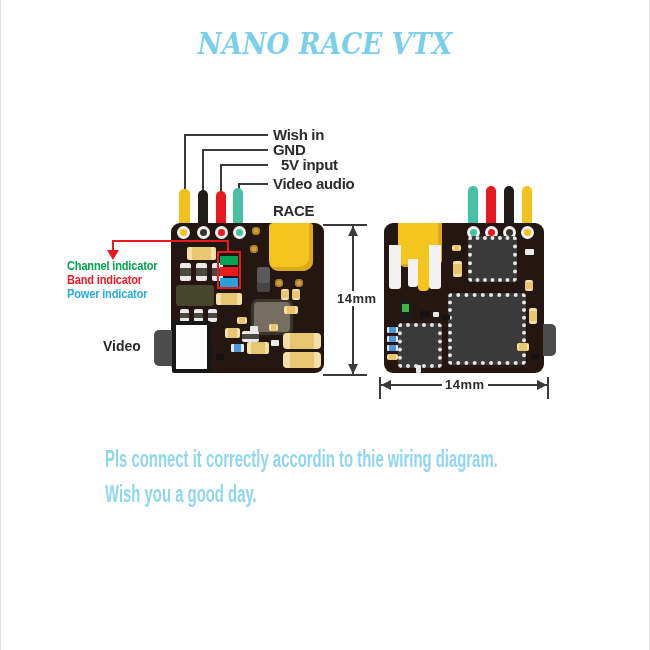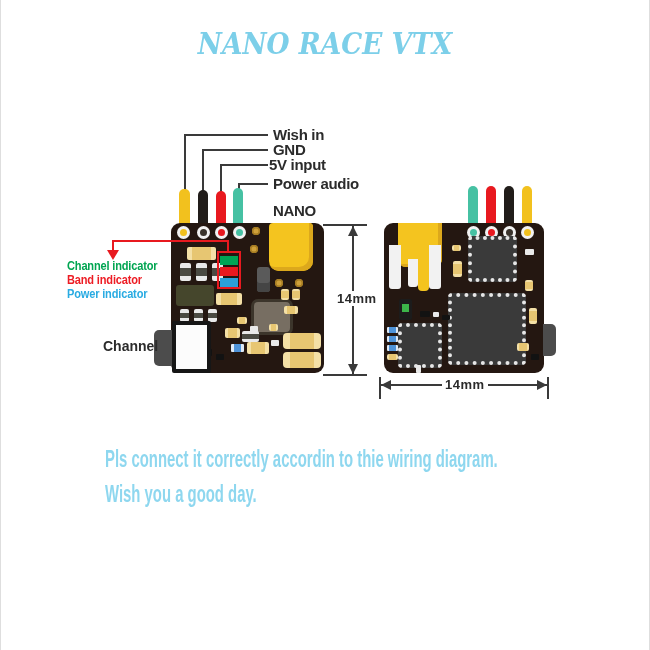--- a/index.html
+++ b/index.html
@@ -45,23 +45,23 @@
   <div class="kline" style="left:183px;top:134px;width:84px;height:1.5px"></div>
   <div class="kline" style="left:201px;top:149px;width:1.5px;height:42px"></div>
   <div class="kline" style="left:201px;top:149px;width:66px;height:1.5px"></div>
   <div class="kline" style="left:219px;top:164px;width:1.5px;height:28px"></div>
   <div class="kline" style="left:219px;top:164px;width:48px;height:1.5px"></div>
   <div class="kline" style="left:237px;top:183px;width:1.5px;height:6px"></div>
   <div class="kline" style="left:237px;top:183px;width:30px;height:1.5px"></div>
 
   <div class="lbl" style="left:272px;top:126px">Wish in</div>
   <div class="lbl" style="left:272px;top:141px">GND</div>
-  <div class="lbl" style="left:268px;top:156px">5V input</div>
-  <div class="lbl" style="left:272px;top:175px">Power audio</div>
-  <div class="lbl" style="left:272px;top:202px">NANO</div>
+  <div class="lbl" style="left:280px;top:156px">5V input</div>
+  <div class="lbl" style="left:272px;top:175px">Video audio</div>
+  <div class="lbl" style="left:272px;top:202px">RACE</div>
 
   <div class="wire" style="left:178px;top:189px;width:11px;height:49px;background:#f2c11e"></div>
   <div class="wire" style="left:197px;top:190px;width:10px;height:48px;background:#211d1a"></div>
   <div class="wire" style="left:215px;top:191px;width:10px;height:47px;background:#e8191f"></div>
   <div class="wire" style="left:232px;top:188px;width:10px;height:50px;background:#46c1a3"></div>
 
   <div class="board" style="left:170px;top:223px;width:153px;height:150px">
 
     <div class="pad" style="left:6px;top:3px">
         <i style="background:#f2c11e"></i>
@@ -115,21 +115,21 @@
     <div class="capv" style="left:71px;top:108px;width:17px;height:11px"></div>
     <div class="bluecap" style="left:60px;top:121px;width:13px;height:8px"></div>
     <div class="tan" style="left:76px;top:119px;width:22px;height:12px"></div>
     <div class="white" style="left:100px;top:117px;width:8px;height:6px"></div>
     <div class="tan" style="left:112px;top:110px;width:38px;height:16px;border-radius:4px"></div>
     <div class="tan" style="left:112px;top:129px;width:38px;height:16px;border-radius:4px"></div>
   </div>
 
   <div style="position:absolute;left:153px;top:330px;width:20px;height:36px;background:#4c4c4c;border-radius:5px 0 0 5px"></div>
   <div style="position:absolute;left:171px;top:321px;width:39px;height:52px;background:#fcfcfc;border:4px solid #161616;border-radius:2px;box-sizing:border-box"></div>
-  <div class="btn-label" style="left:102px;top:338px">Channel</div>
+  <div class="btn-label" style="left:102px;top:338px">Video</div>
 
   <div class="redline" style="left:111px;top:240px;width:117px;height:2px"></div>
   <div class="redline" style="left:111px;top:241px;width:2px;height:9px"></div>
   <div class="redline" style="left:226px;top:241px;width:2px;height:11px"></div>
   <div class="tri" style="left:106px;top:250px;border-left:6px solid transparent;border-right:6px solid transparent;border-top:10px solid #e8191f"></div>
 
   <div class="ind" style="top:258px;color:#00a551">Channel indicator</div>
   <div class="ind" style="top:272px;color:#ed1c24">Band indicator</div>
   <div class="ind" style="top:286px;color:#29abe2">Power indicator</div>
 

